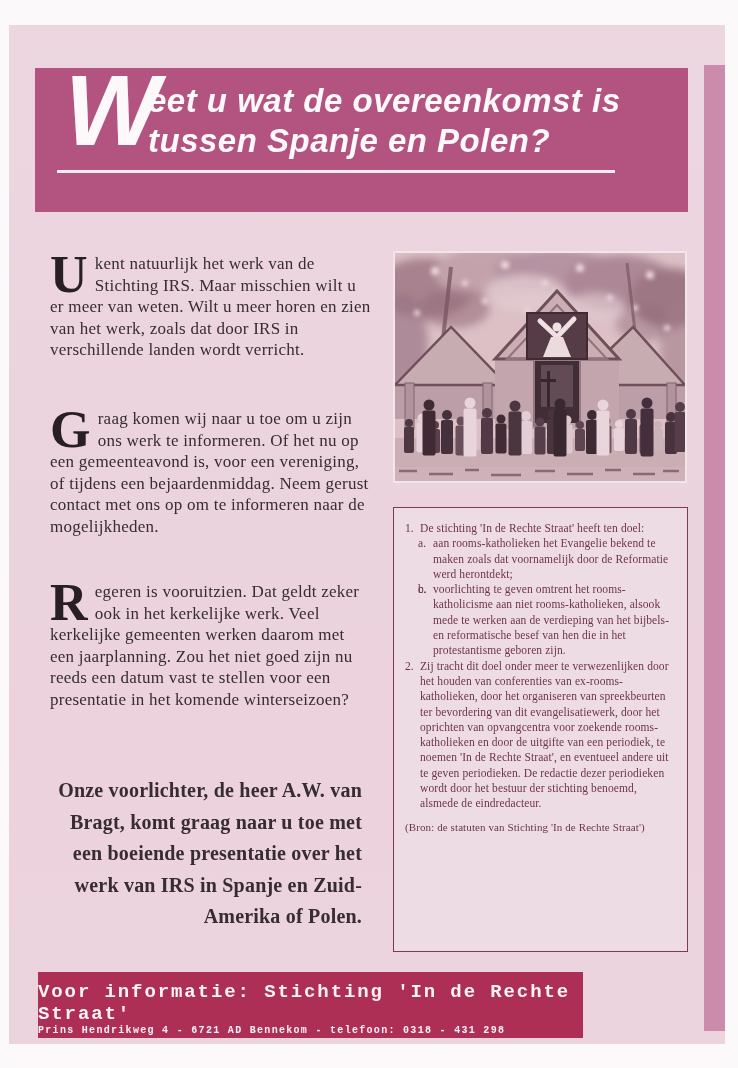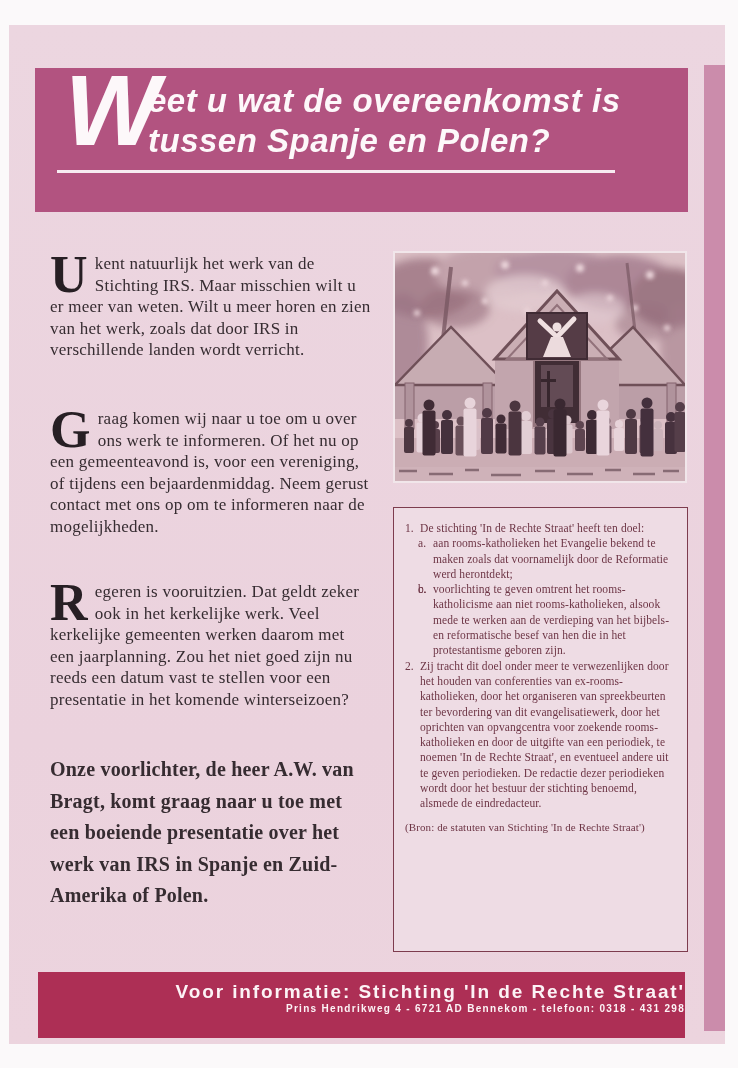--- a/index.html
+++ b/index.html
@@ -44,23 +44,24 @@
     position:absolute;left:41px;width:322px;margin:0;
     font-size:17px;line-height:21.5px;letter-spacing:.25px;
     color:var(--body-text,#362c31);
   }
   .p1{top:228px;} .p2{top:383px;} .p3{top:556px;}
   .dropcap{
     float:left;font-weight:700;font-size:52px;line-height:40px;
     padding:2px 7px 0 0;color:var(--dropcap-color,#271f24);
   }
   .highlight{
-    position:absolute;left:41px;top:729px;width:312px;margin:0;
+    position:absolute;left:41px;top:750px;width:312px;margin:0;
     font-weight:700;font-size:20px;line-height:31.5px;letter-spacing:.2px;
     color:var(--body-text,#362c31);
+    text-align:right;
   }
   
   .photo{
     position:absolute;left:386px;top:228px;width:290px;height:228px;
     outline:2px solid #f1e6ea;
   }
   .photo svg{display:block;width:100%;height:100%;}
   
   .statute-box{
     position:absolute;left:384px;top:482px;width:295px;height:445px;
@@ -69,24 +70,24 @@
     padding:13px 10px 8px 11px;
     font-size:11.5px;line-height:15.3px;letter-spacing:.1px;
     color:var(--box-text,#6d3545);
   }
   .s-item{position:relative;padding-left:15px;}
   .s-label{position:absolute;left:0;top:0;}
   .s-sub{margin-left:13px;}
   .s-source{margin-top:8px;font-size:11px;}
   
   .footer-band{
-    position:absolute;left:29px;top:947px;width:647px;height:66px;
+    position:absolute;left:29px;top:947px;width:545px;height:66px;
     background:var(--footer-bg,#ad2f55);
-    text-align:right;color:var(--footer-text,#fcf3f6);
-    font-family:Liberation Sans, sans-serif;font-weight:700;
+    text-align:left;color:var(--footer-text,#fcf3f6);
+    font-family:Liberation Mono, monospace;font-weight:700;
   }
   .f1{margin-top:9px;font-size:19px;letter-spacing:1.9px;}
   .f2{font-size:10px;letter-spacing:1.3px;}
 </style>
 </head>
 <body>
 
 <div class="canvas">
   <div class="page">
 
@@ -96,21 +97,21 @@
       <span class="hdr-dropcap">W</span>
       <div class="hdr-lines">
         <div>eet u wat de overeenkomst is</div>
         <div>tussen Spanje en Polen?</div>
       </div>
       <div class="hdr-rule"></div>
     </div>
 
     <p class="body-para p1"><span class="dropcap">U</span><span>kent natuurlijk het werk van de Stichting IRS. Maar misschien wilt u er meer van weten. Wilt u meer horen en zien van het werk, zoals dat door IRS in verschillende landen wordt verricht.</span></p>
 
-    <p class="body-para p2"><span class="dropcap">G</span><span>raag komen wij naar u toe om u over ons werk te informeren. Of het nu op een gemeenteavond is, voor een vereniging, of tijdens een bejaardenmiddag. Neem gerust contact met ons op om te informeren naar de mogelijkheden.</span></p>
+    <p class="body-para p2"><span class="dropcap">G</span><span>raag komen wij naar u toe om u zijn ons werk te informeren. Of het nu op een gemeenteavond is, voor een vereniging, of tijdens een bejaardenmiddag. Neem gerust contact met ons op om te informeren naar de mogelijkheden.</span></p>
 
     <p class="body-para p3"><span class="dropcap">R</span><span>egeren is vooruitzien. Dat geldt zeker ook in het kerkelijke werk. Veel kerkelijke gemeenten werken daarom met een jaarplanning. Zou het niet goed zijn nu reeds een datum vast te stellen voor een presentatie in het komende winterseizoen?</span></p>
 
     <p class="highlight">Onze voorlichter, de heer A.W. van Bragt, komt graag naar u toe met een boeiende presentatie over het werk van IRS in Spanje en Zuid-Amerika of Polen.</p>
 
     <div class="photo">
       <svg viewBox="0 0 290 228" xmlns="http://www.w3.org/2000/svg">
         <defs>
           <filter id="blr" x="-30%" y="-30%" width="160%" height="160%">
               <feGaussianBlur stdDeviation="4"></feGaussianBlur>

